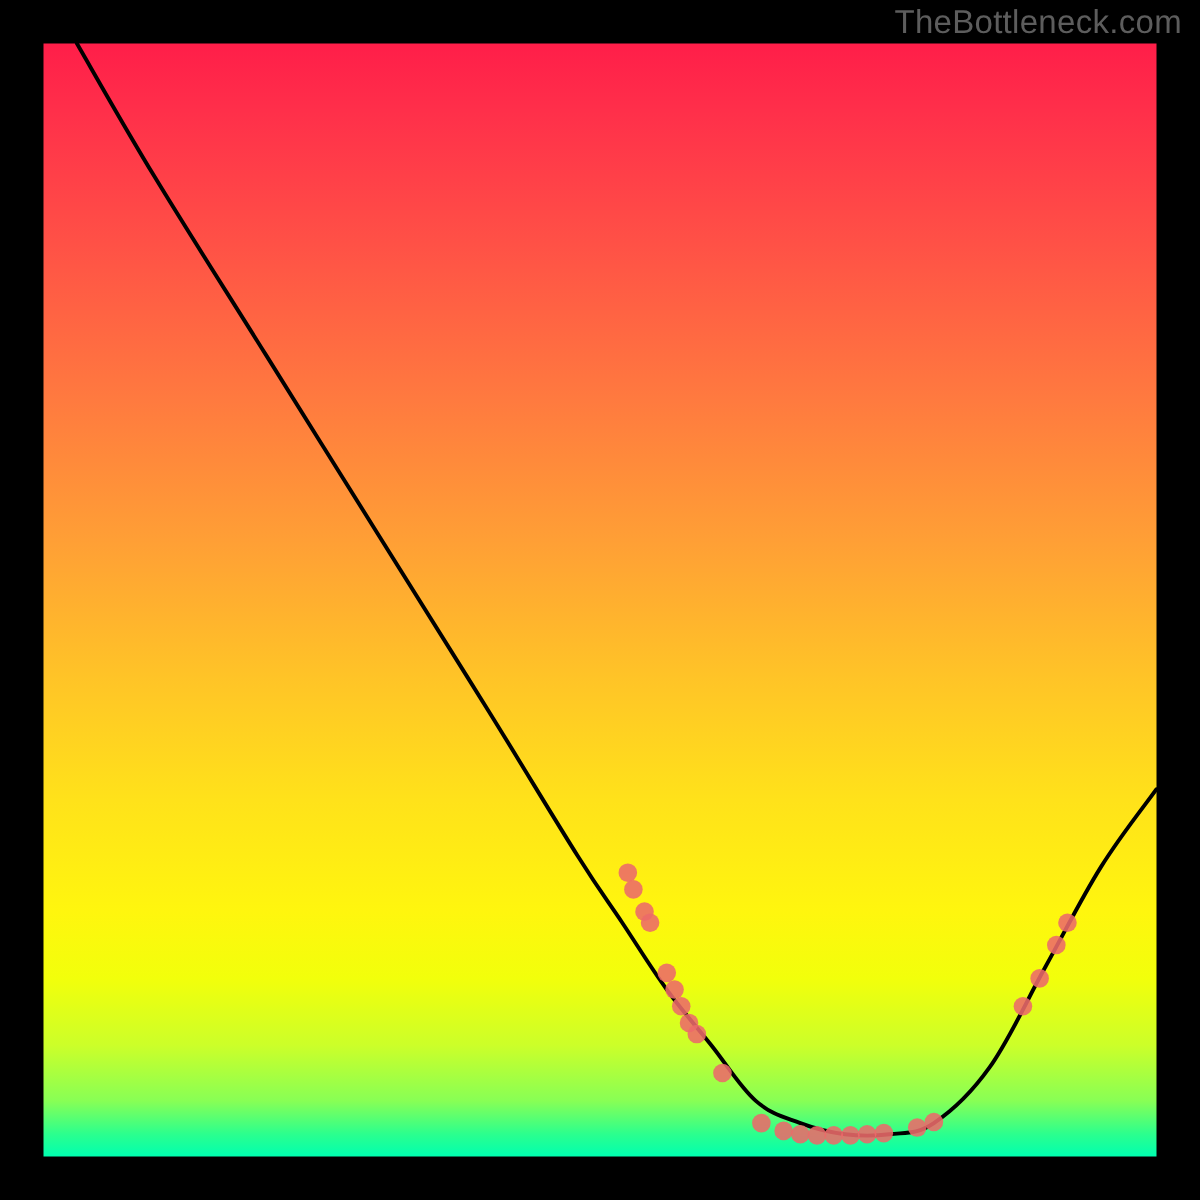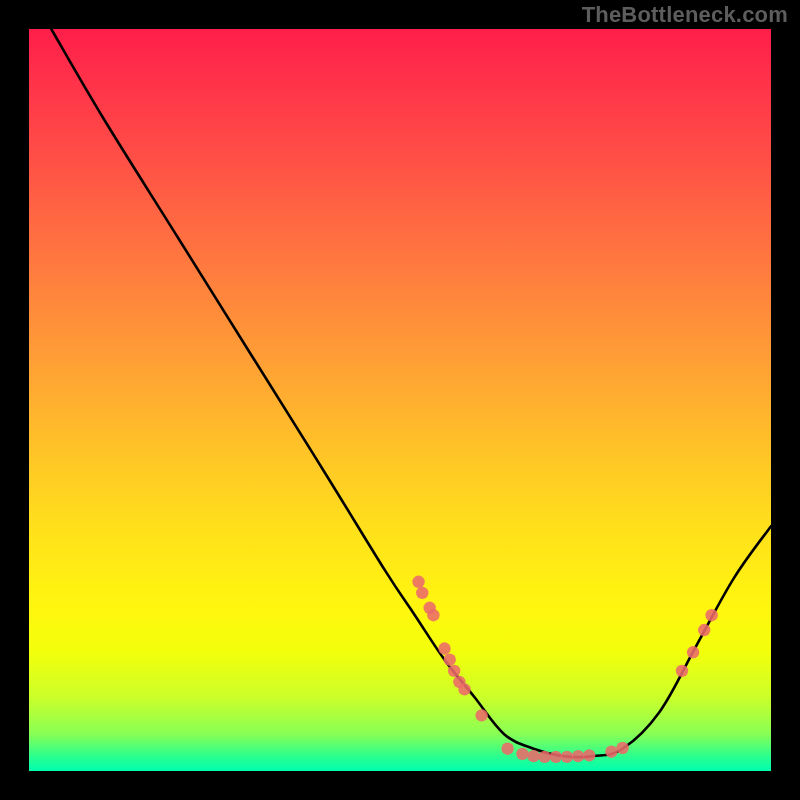--- a/index.html
+++ b/index.html
@@ -16,21 +16,21 @@
     width: 800px;
     height: 800px;
     background: #000000;
   }
   .watermark {
     position: absolute;
     top: 2px;
     right: 12px;
     color: #5d5d5d;
     font-size: 22px;
-    font-weight: 700;
+    font-weight: 400;
     letter-spacing: 0.2px;
     z-index: 20;
     user-select: none;
   }
   .plot-box {
     position: absolute;
     left: 29px;
     top: 29px;
     width: 742px;
     height: 742px;

